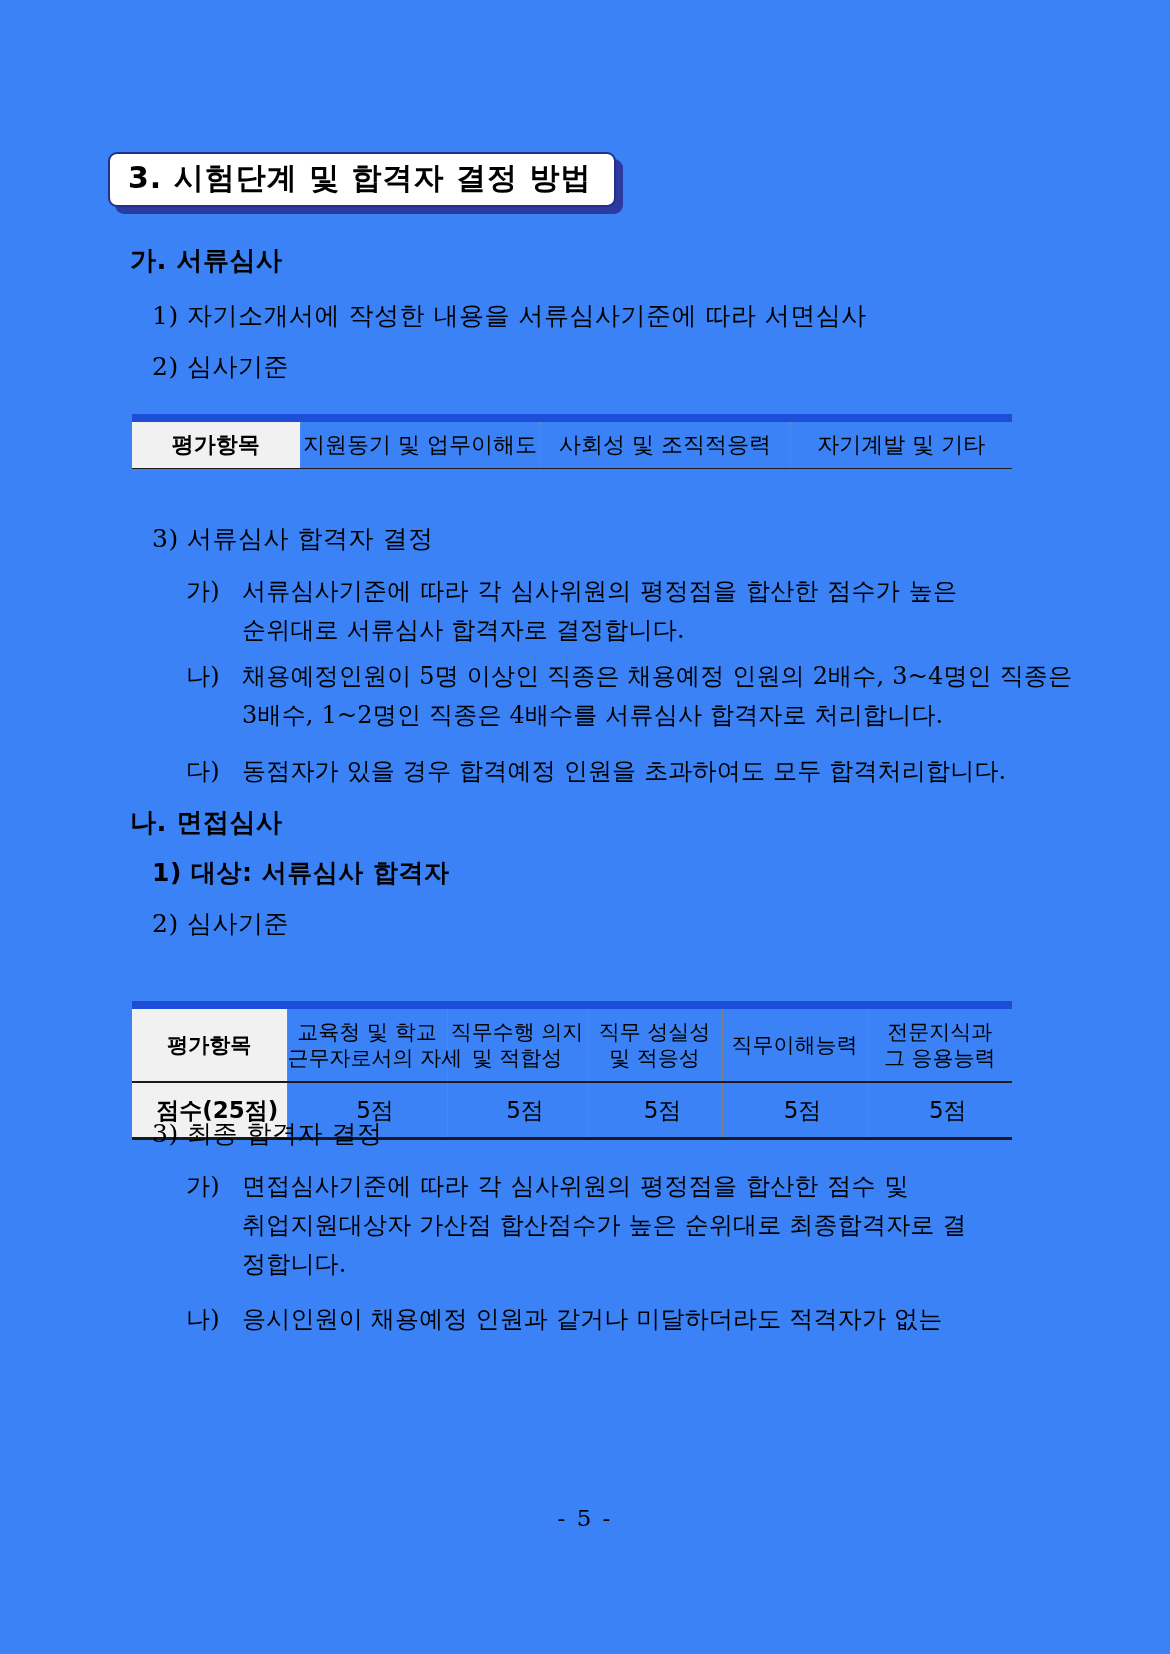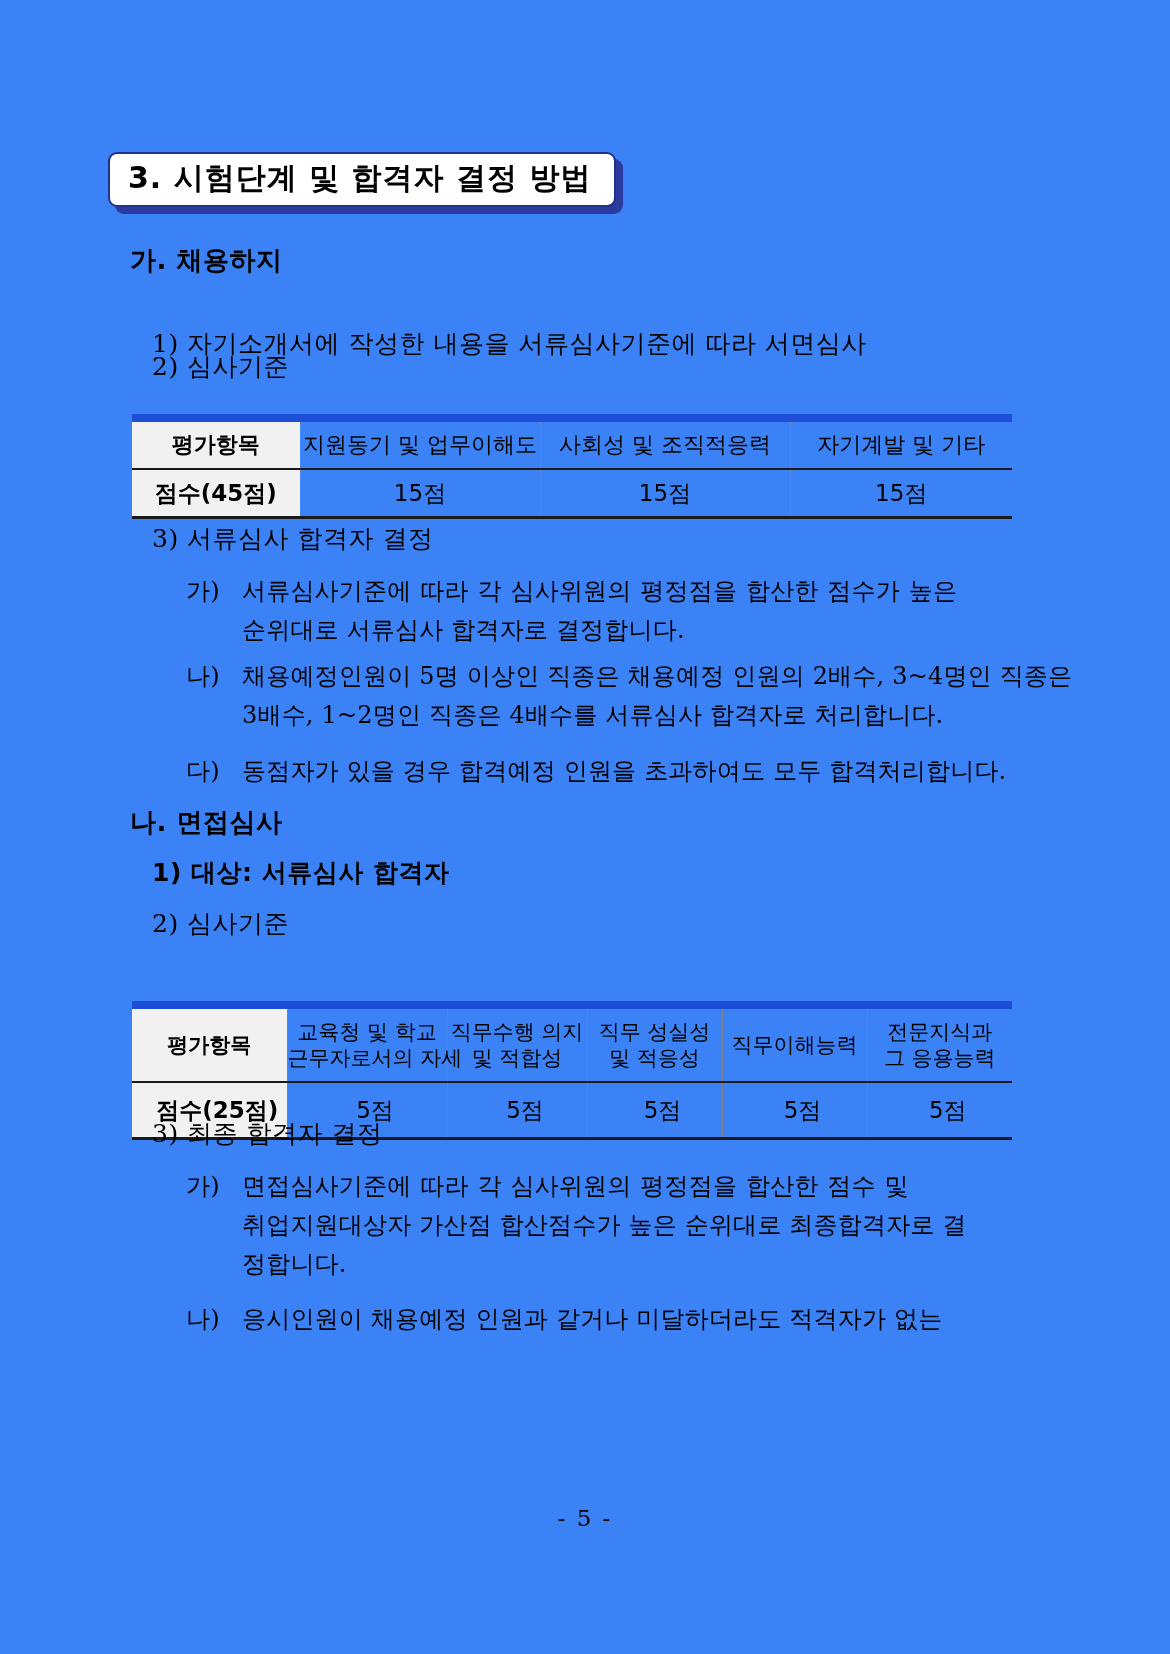--- a/index.html
+++ b/index.html
@@ -160,46 +160,40 @@
 <body>
 
 <div class="page">
 
   <div class="banner-wrap">
     <div class="banner">
       <div class="banner-text">3. 시험단계 및 합격자 결정 방법</div>
     </div>
   </div>
 
-  <div class="lvl1" style="left:130px; top:243px;">가. 채용하지</div>
-
-  <div class="lvl2" style="left:152px; top:299px;margin-top:28px;">1) 자기소개서에 작성한 내용을 서류심사기준에 따라 서면심사</div>
+  <div class="lvl1" style="left:130px; top:243px;">가. 서류심사</div>
+
+  <div class="lvl2" style="left:152px; top:299px;">1) 자기소개서에 작성한 내용을 서류심사기준에 따라 서면심사</div>
 
   <div class="lvl2" style="left:152px; top:350px;">2) 심사기준</div>
 
   <table class="tbl" id="table-screening">
     <colgroup>
       <col style="width:168px">
       <col style="width:240px">
       <col style="width:250px">
       <col style="width:222px">
     </colgroup>
     <tbody>
       <tr class="head">
         <th class="first">평가항목</th>
         <th>지원동기 및 업무이해도</th>
         <th>사회성 및 조직적응력</th>
         <th class="last">자기계발 및 기타</th>
       </tr>
-      <tr class="body">
-        <td class="first">점수(45점)</td>
-        <td>15점</td>
-        <td>15점</td>
-        <td class="last">15점</td>
-      </tr>
     </tbody>
   </table>
 
   <div class="lvl2" style="left:152px; top:522px;">3) 서류심사 합격자 결정</div>
 
   <div class="lvl3" style="left:186px; top:572px; width:830px;">
     <span class="marker">가)</span>
     <span class="body">
       <span class="ln just">서류심사기준에 따라 각 심사위원의 평정점을 합산한 점수가 높은</span>
       <span class="ln">순위대로 서류심사 합격자로 결정합니다.</span>

